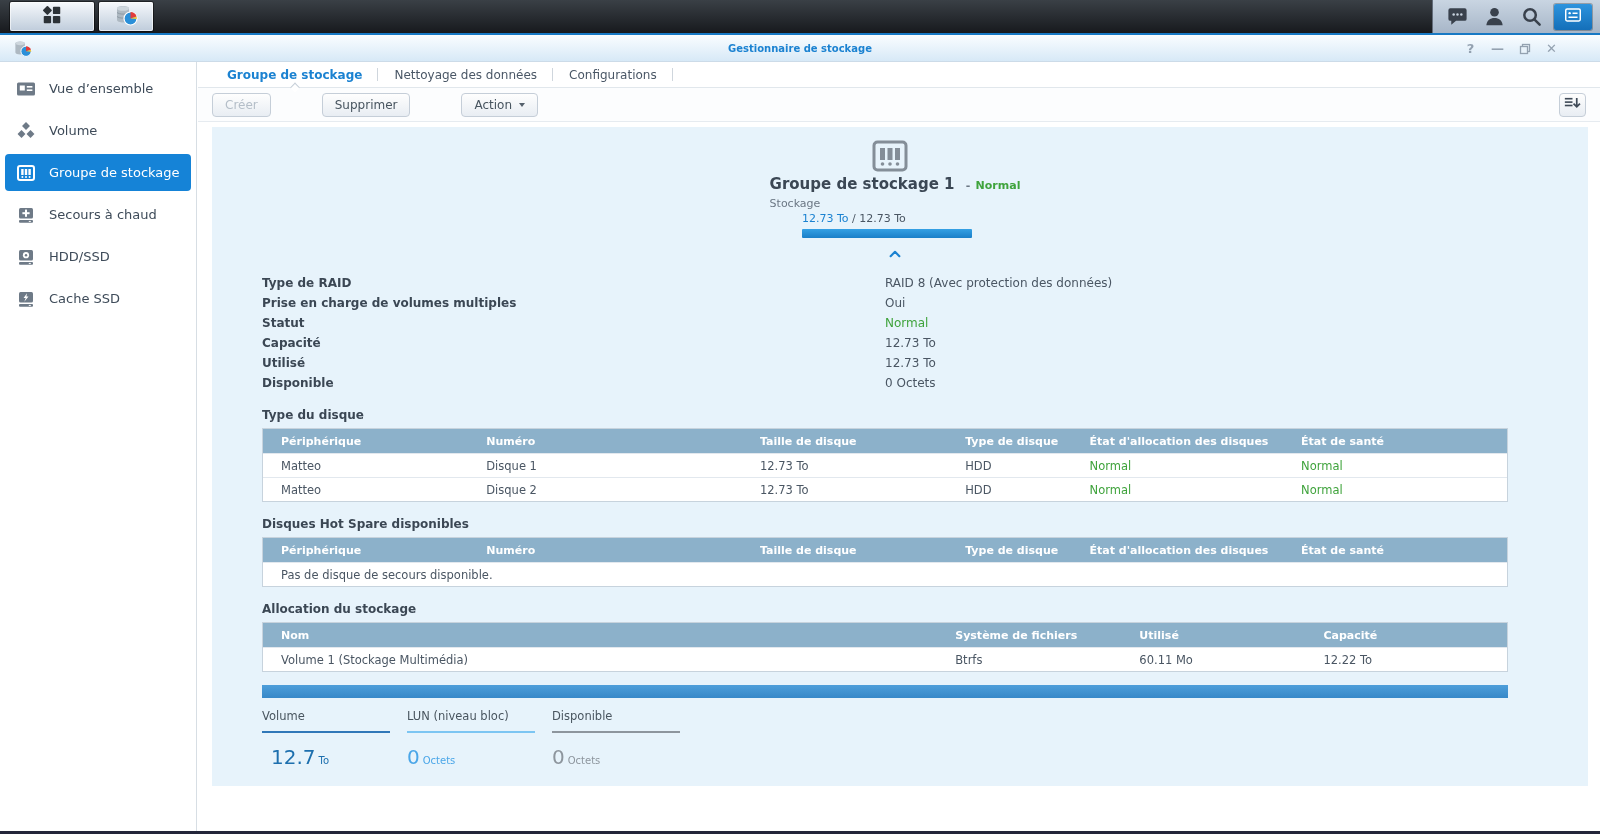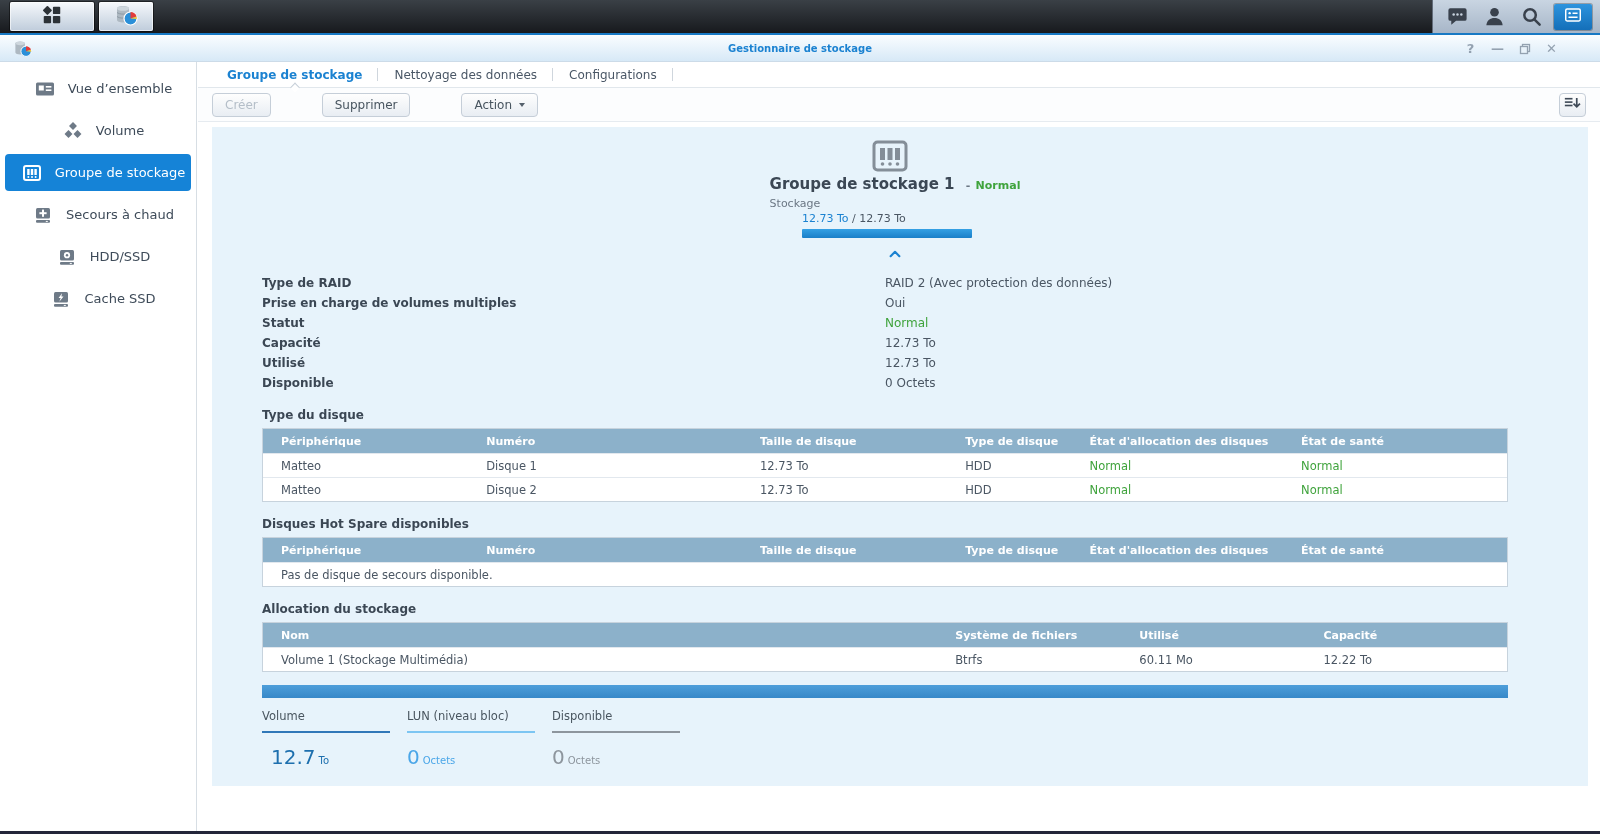--- a/index.html
+++ b/index.html
@@ -33,21 +33,21 @@
   .win-title { position:absolute; left:0; right:0; top:0; height:27px; line-height:27px;
     text-align:center; color:#1b82d1; font-weight:bold; font-size:10px; }
   .win-controls { position:absolute; right:40px; top:0; height:27px; display:flex; align-items:center; gap:10px; }
   .win-ctl { width:17px; height:17px; display:flex; align-items:center; justify-content:center;
     color:#93a1b0; font-size:13px; font-weight:bold; cursor:pointer; }
   
   .app-body { position:absolute; top:62px; left:0; right:0; bottom:3px; background:#fff; }
   .sidebar { position:absolute; left:0; top:0; bottom:0; width:197px; background:#fff;
     border-right:1px solid #d7dee4; padding-top:8px; }
   .side-item { height:37px; margin:0 5px 5px 5px; padding-left:11px; border-radius:4px;
-    display:flex; align-items:center; gap:13px; color:#3e4b59; font-size:13px; cursor:pointer;justify-content:center; }
+    display:flex; align-items:center; gap:13px; color:#3e4b59; font-size:13px; cursor:pointer; }
   .side-item .sicon { width:20px; height:20px; color:#6e7a87; flex:none; display:flex; }
   .side-item.selected { background:#1583d7; color:#fff; }
   .side-item.selected .sicon { color:#fff; }
   
   .content { position:absolute; left:198px; top:0; right:0; bottom:0; background:#fff; overflow:hidden; }
   .tabs { height:26px; display:flex; align-items:stretch; padding-left:13px;
     border-bottom:1px solid #e1e7ec; position:relative; background:#fff; }
   .tab { position:relative; padding:0 16px; display:flex; align-items:center;
     font-size:12px; color:#4a5766; cursor:pointer; }
   .tab::after { content:""; position:absolute; right:0; top:6px; height:13px; width:1px; background:#cfd6dd; }
@@ -341,21 +341,21 @@
         <span class="collapse-btn">
           <svg width="16" height="14" viewBox="0 0 16 16" fill="none" stroke="#1b82d1" stroke-width="2.4" stroke-linecap="round" stroke-linejoin="round">
             <path d="M3 10.5 8 5.5l5 5"></path>
           </svg>
         </span>
       </div>
 
       <div class="details">
         <div class="detail-row">
           <span class="detail-label">Type de RAID</span>
-          <span class="detail-value">RAID 2 (Avec protection des données)</span>
+          <span class="detail-value">RAID 8 (Avec protection des données)</span>
         </div>
         <div class="detail-row">
           <span class="detail-label">Prise en charge de volumes multiples</span>
           <span class="detail-value">Oui</span>
         </div>
         <div class="detail-row">
           <span class="detail-label">Statut</span>
           <span class="detail-value green">Normal</span>
         </div>
         <div class="detail-row">

